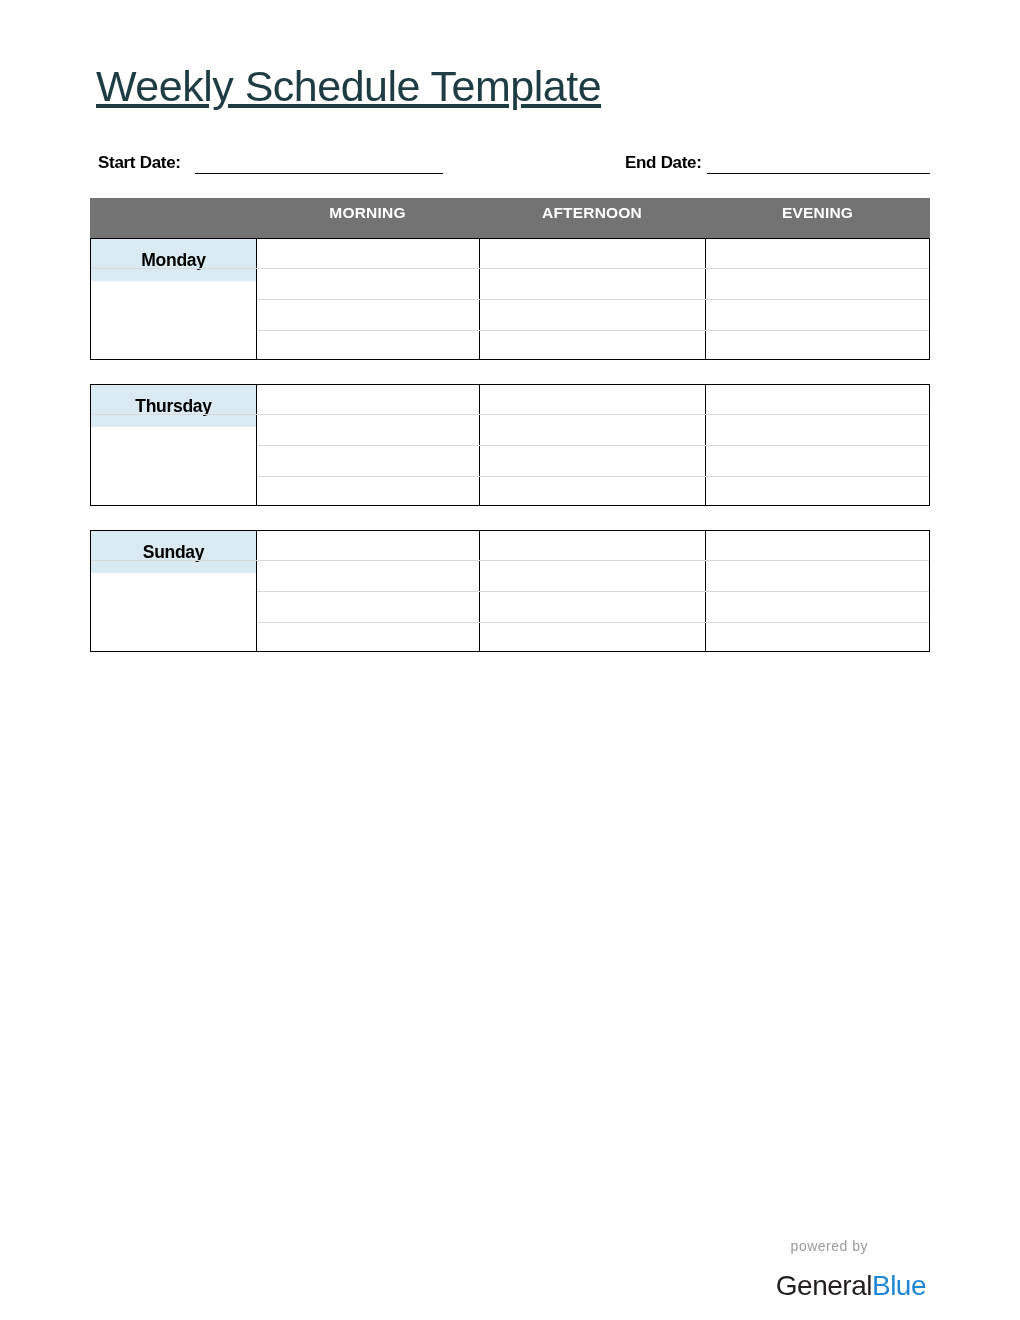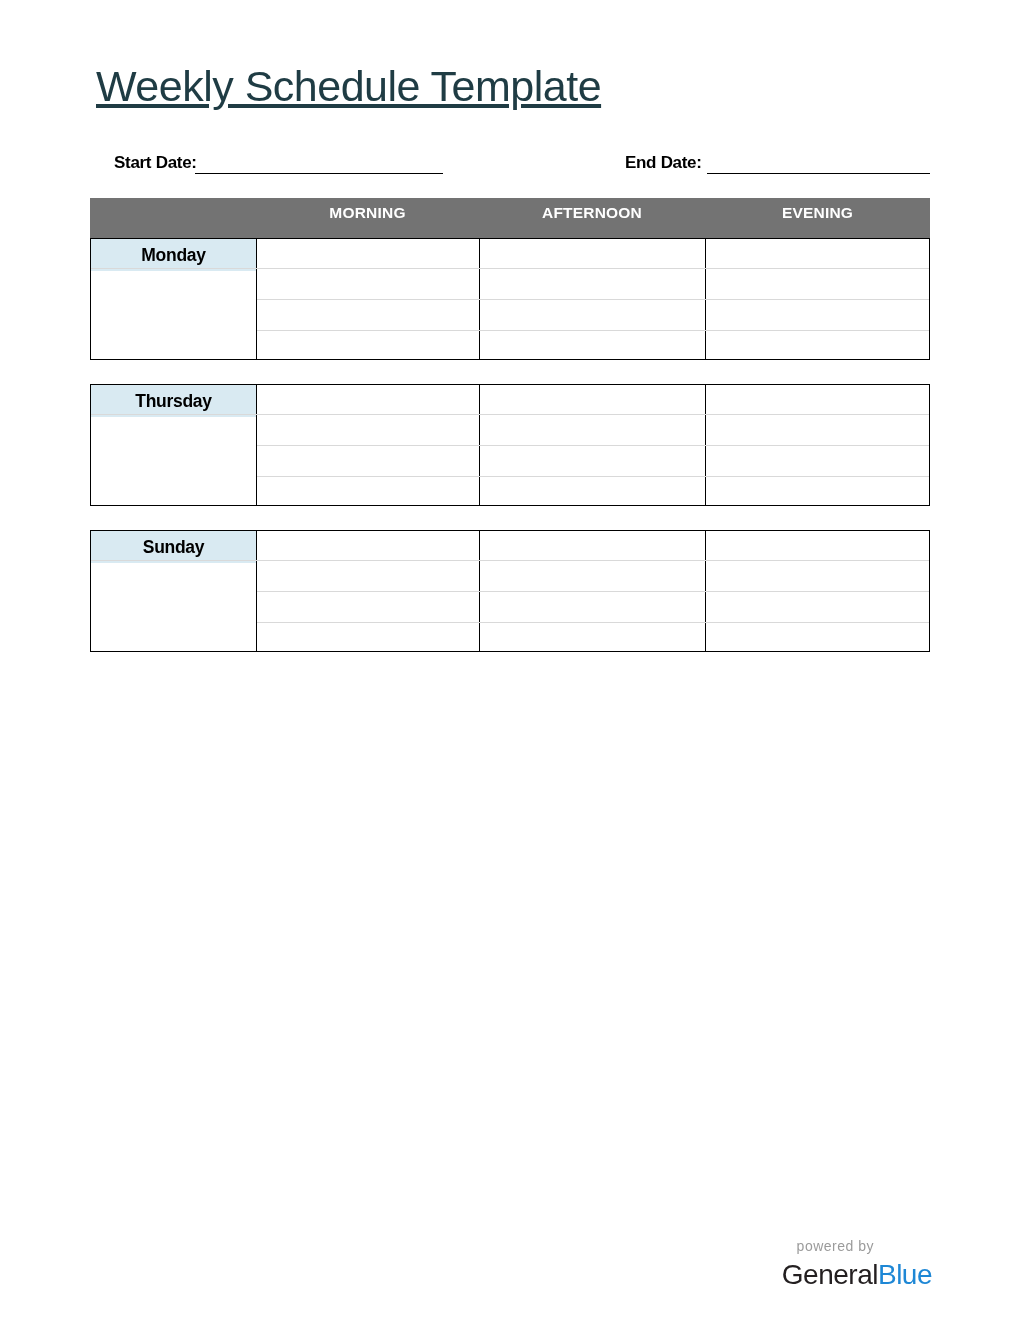--- a/index.html
+++ b/index.html
@@ -38,21 +38,21 @@
   }
   .date-label {
     position: absolute;
     top: 0;
     font-size: 17px;
     font-weight: 700;
     color: #000000;
     line-height: 26px;
     letter-spacing: -0.3px;
   }
-  .start-label { left: 24px; }
+  .start-label { left: 8px; }
   .end-label { left: 535px; }
   .date-line {
     position: absolute;
     height: 23px;
     border-bottom: 1.2px solid #000000;
     font-size: 15px;
     line-height: 23px;
   }
   .start-line { left: 105px; width: 248px; }
   .end-line { left: 617px; width: 223px; }
@@ -87,21 +87,21 @@
     border: 1px solid #000000;
     background: #ffffff;
     margin-top: 24px;
   }
   .day-block.first { margin-top: 0; }
   .day-label {
     position: absolute;
     left: 0;
     top: 0;
     width: 165px;
-    height: 32px;
+    height: 42px;
     background: #D9EAF2;
     display: flex;
     align-items: center;
     justify-content: center;
     font-size: 17.5px;
     font-weight: 600;
     letter-spacing: -0.3px;
     color: #000000;
   }
   .vline {
@@ -120,31 +120,31 @@
     right: 0;
     background: #D9D9D9;
   }
   .h1 { left: 0; top: 29px; }
   .h2 { left: 166px; top: 60px; }
   .h3 { left: 166px; top: 91px; }
   
   .footer {
     position: absolute;
     top: 1238px;
-    right: 88px;
+    right: 94px;
     text-align: right;
   }
   .powered-by {
     font-size: 14px;
     color: #9B9B9B;
     letter-spacing: 0.5px;
     padding-right: 58px;
   }
   .brand {
-    margin-top: 6px;
+    margin-top: 17px;
     font-size: 28px;
     letter-spacing: -0.5px;
     line-height: 30px;
   }
   .brand-dark { color: #231F20; }
   .brand-blue { color: #1E87D5; }
 </style>
 </head>
 <body>
 

